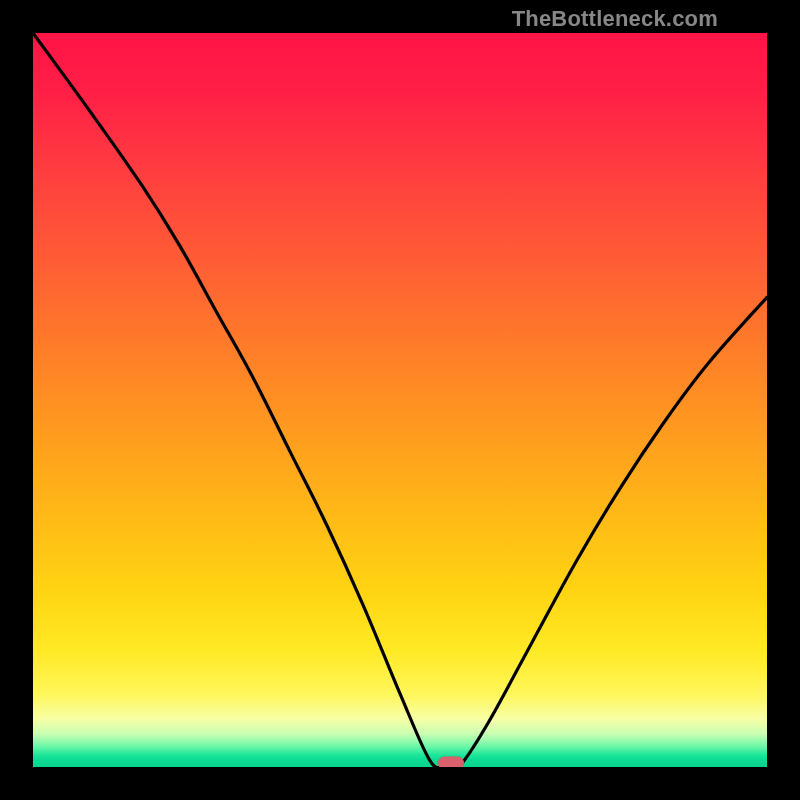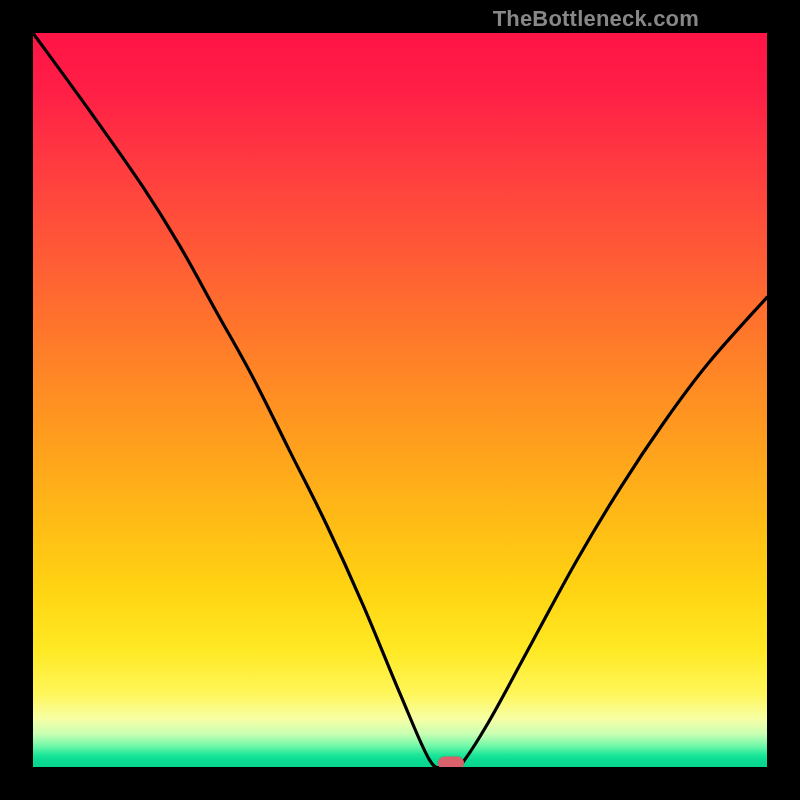--- a/index.html
+++ b/index.html
@@ -9,20 +9,21 @@
     height: 800px;
     background: #000;
     overflow: hidden;
     font-family: Arial, Helvetica, sans-serif;
   }
   .frame {
     position: relative;
     width: 713px;
     height: 800px;
     background: #000;
+    padding-left: 19px;
   }
   .watermark {
     position: absolute;
     top: 6px;
     right: 14px;
     color: #878787;
     font-size: 22px;
     font-weight: 600;
     letter-spacing: 0.2px;
     z-index: 5;

